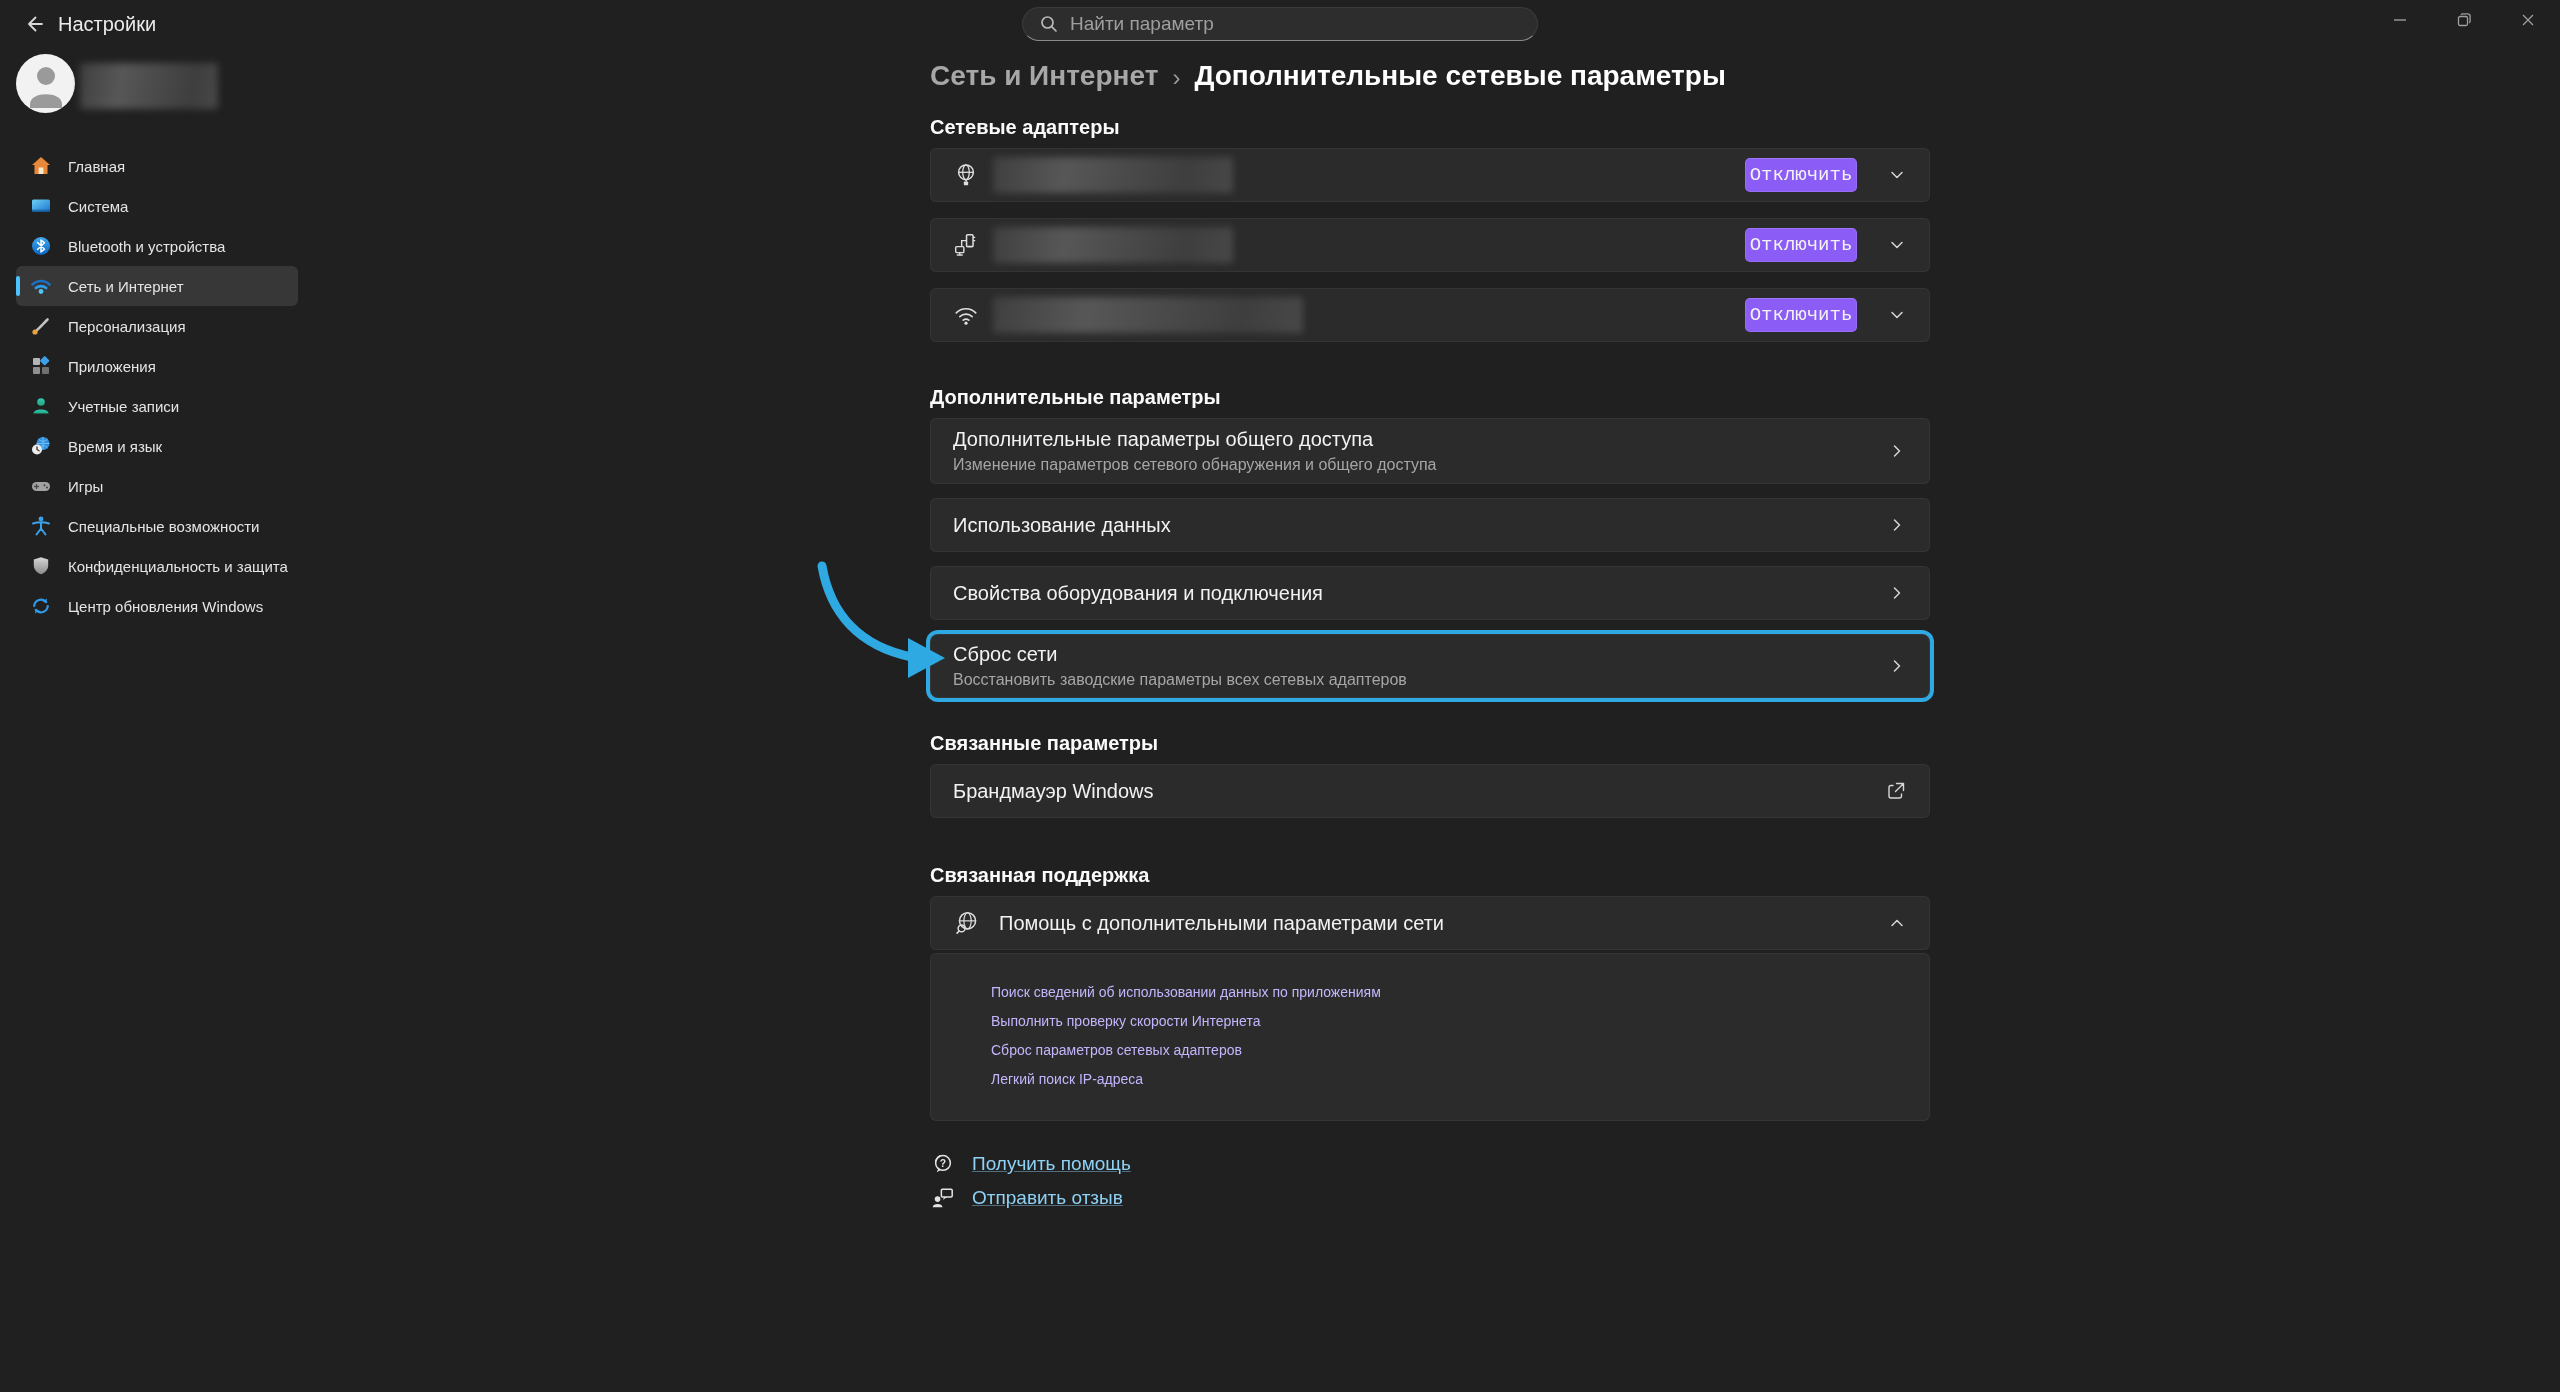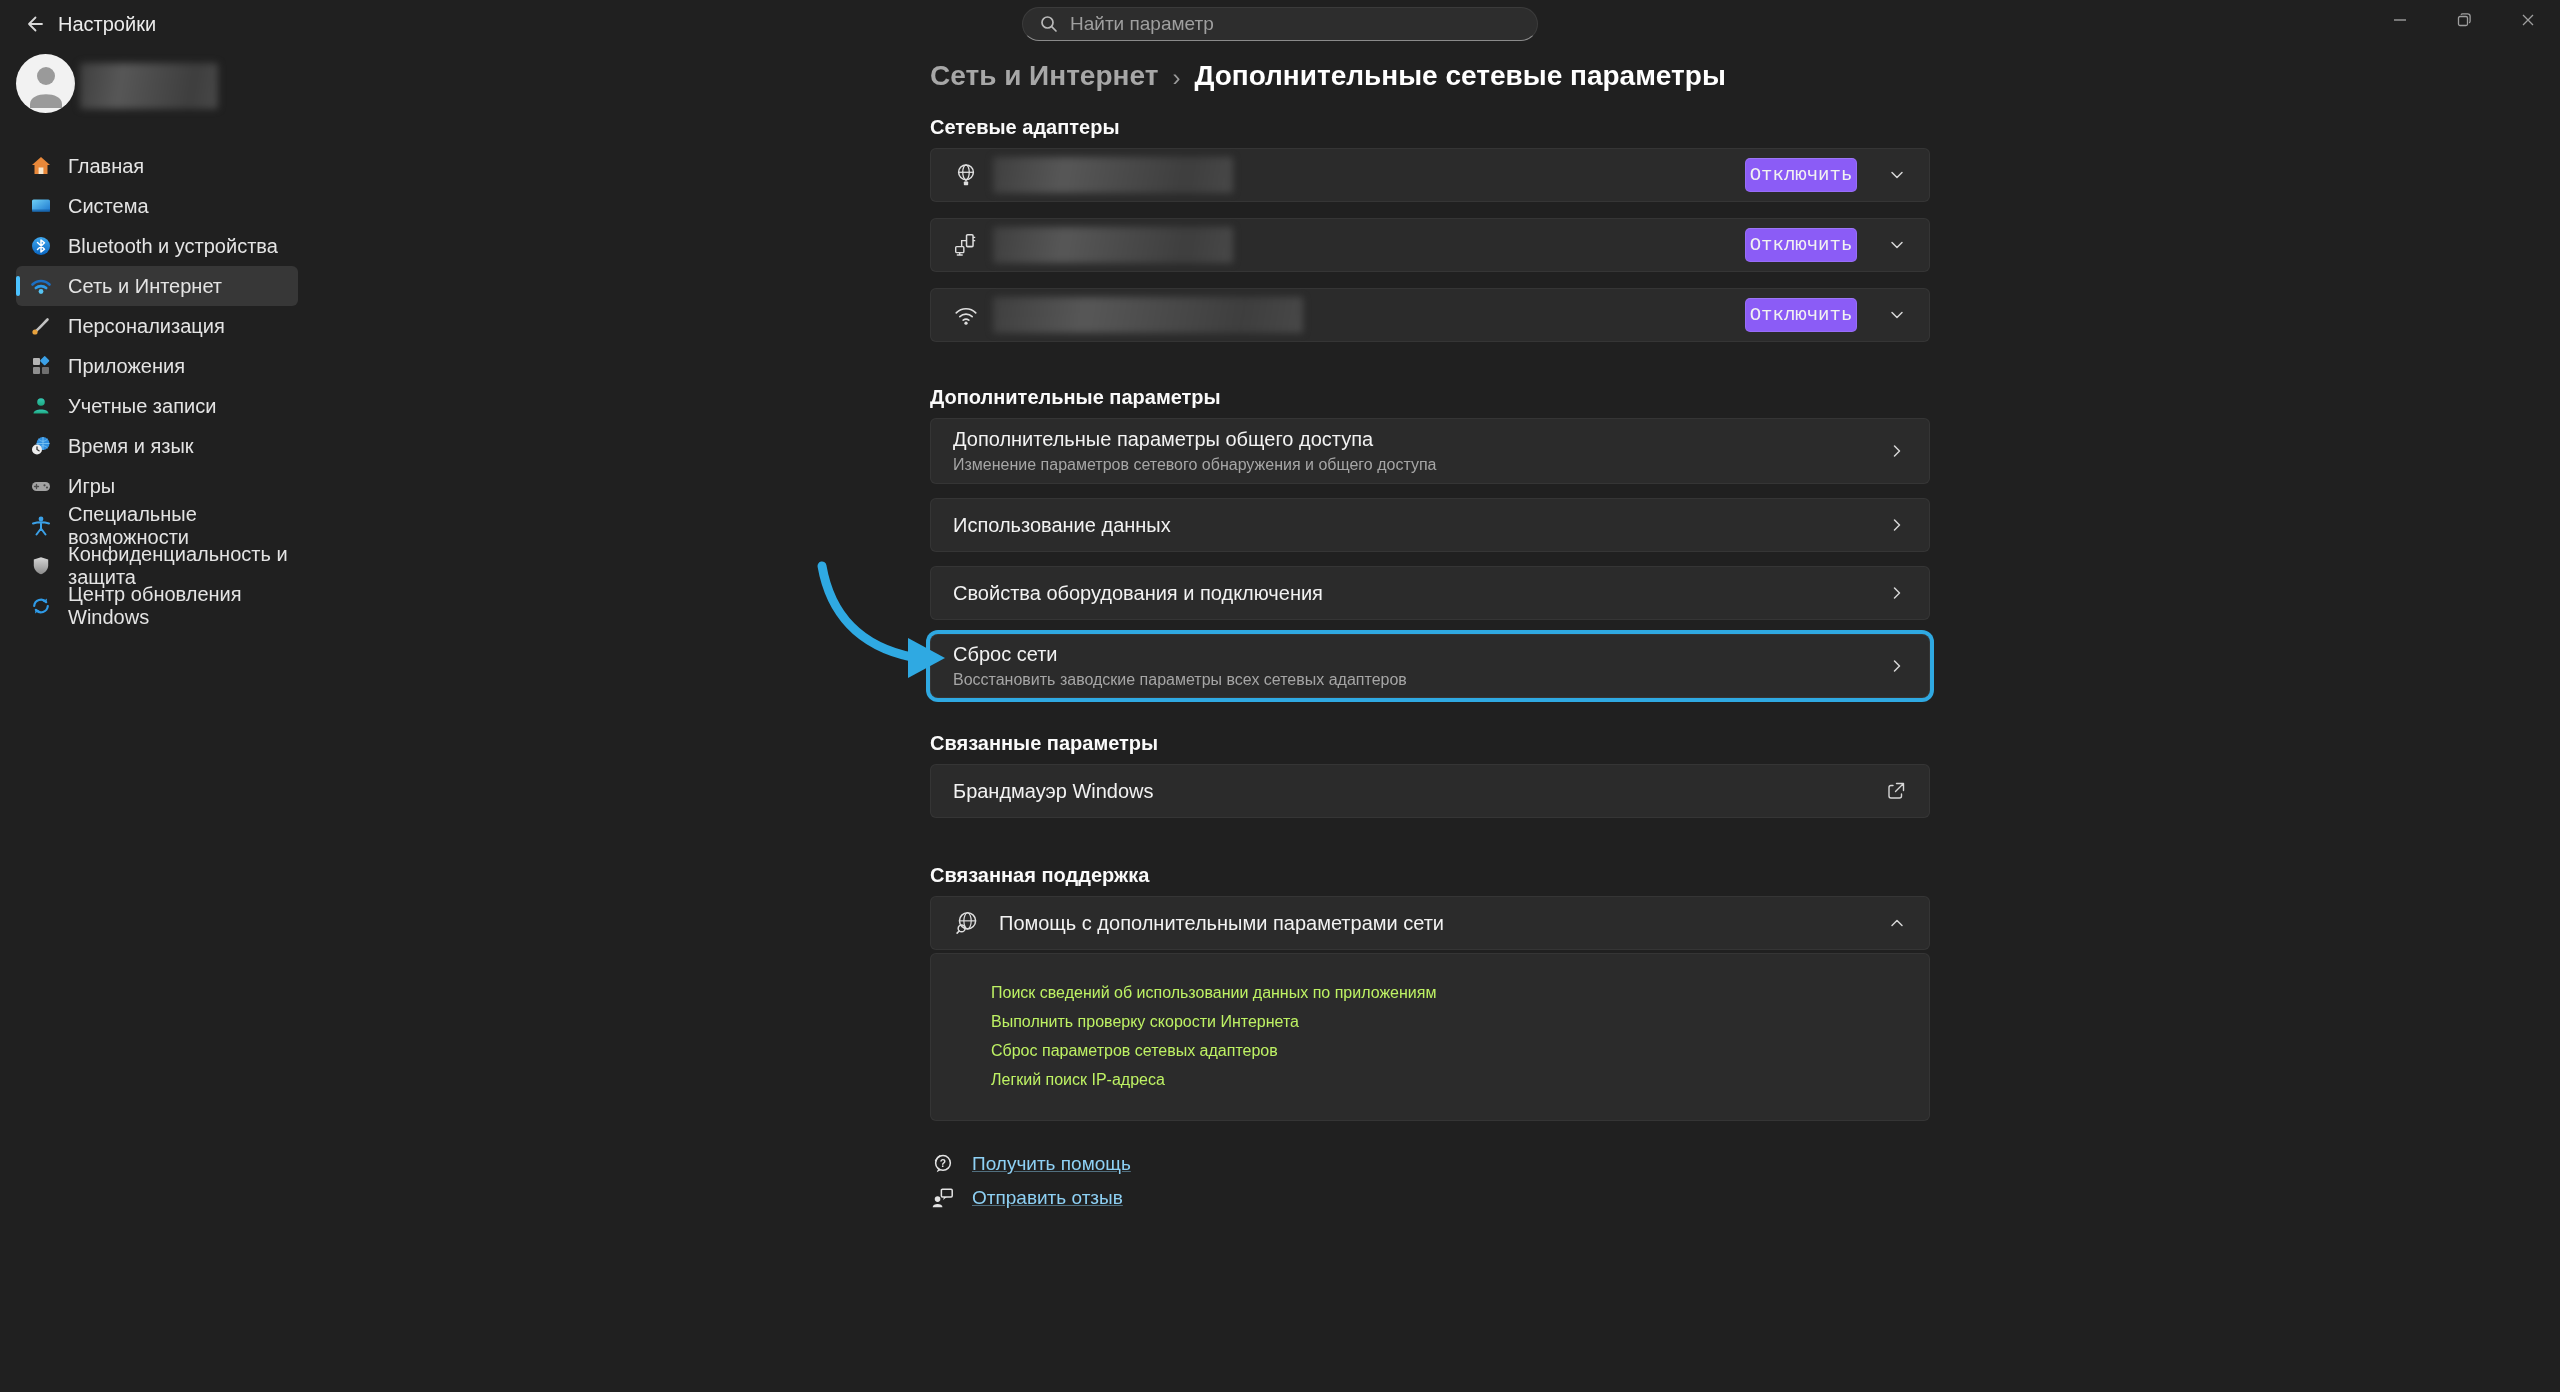--- a/index.html
+++ b/index.html
@@ -31,21 +31,21 @@
   .avatar { position:absolute; left:0; top:0; width:59px; height:59px; border-radius:50%; background:#f2f2f2; overflow:hidden; }
   .avatar svg { display:block; margin:10px auto 0; }
   .redacted {
     background:linear-gradient(100deg,#3f3f3f 0%,#575757 30%,#4a4a4a 55%,#3e3e3e 80%,#484848 100%);
     border-radius:3px; filter:blur(3.5px);
   }
   .user-name-redacted { position:absolute; left:64px; top:9px; width:138px; height:46px; }
   .nav { position:absolute; left:0; top:92px; width:282px; }
   .nav-item {
     position:relative; height:40px; display:flex; align-items:center;
-    gap:16px; padding-left:14px; border-radius:6px; color:#e4e4e4; font-size:20px;
+    gap:16px; padding-left:14px; border-radius:6px; color:#e4e4e4; font-size:15px;
   }
   .nav-item.selected { background:#373737; }
   .nav-item .pill {
     position:absolute; left:0; top:10px; width:4px; height:20px;
     border-radius:2px; background:#4cc2ff; display:none;
   }
   .nav-item.selected .pill { display:block; }
   .nav-icon { width:22px; height:22px; flex:0 0 22px; }
   
   .content { position:absolute; left:930px; top:58px; width:1000px; }
@@ -79,21 +79,21 @@
     display:flex; align-items:center; justify-content:center;
   }
   .highlighted { box-shadow:0 0 0 4px #2fa9e2; border-radius:8px; }
   .ext-icon, .chev { flex:0 0 auto; }
   
   .support-header { height:54px; padding:0 22px; gap:18px; }
   .support-body {
     margin-top:3px; background:#2b2b2b; border:1px solid rgba(255,255,255,0.05);
     border-radius:6px; padding:24px 22px 26px 60px;
   }
-  .support-link { display:block; font-size:16px; color:#bef264; height:29px; line-height:29px; text-decoration:none; }
+  .support-link { display:block; font-size:14px; color:#c4b5fd; height:29px; line-height:29px; text-decoration:none; }
   
   .footer { margin-top:26px; }
   .footer-row { height:34px; display:flex; align-items:center; gap:16px; }
   .footer-link { font-size:19px; color:#8ed1f5; text-decoration:underline; text-decoration-color:rgba(142,209,245,0.45); }
   
   .annotation-arrow { position:absolute; left:770px; top:540px; z-index:5; pointer-events:none; }
   svg { display:block; }
 </style>
 </head>
 <body>

